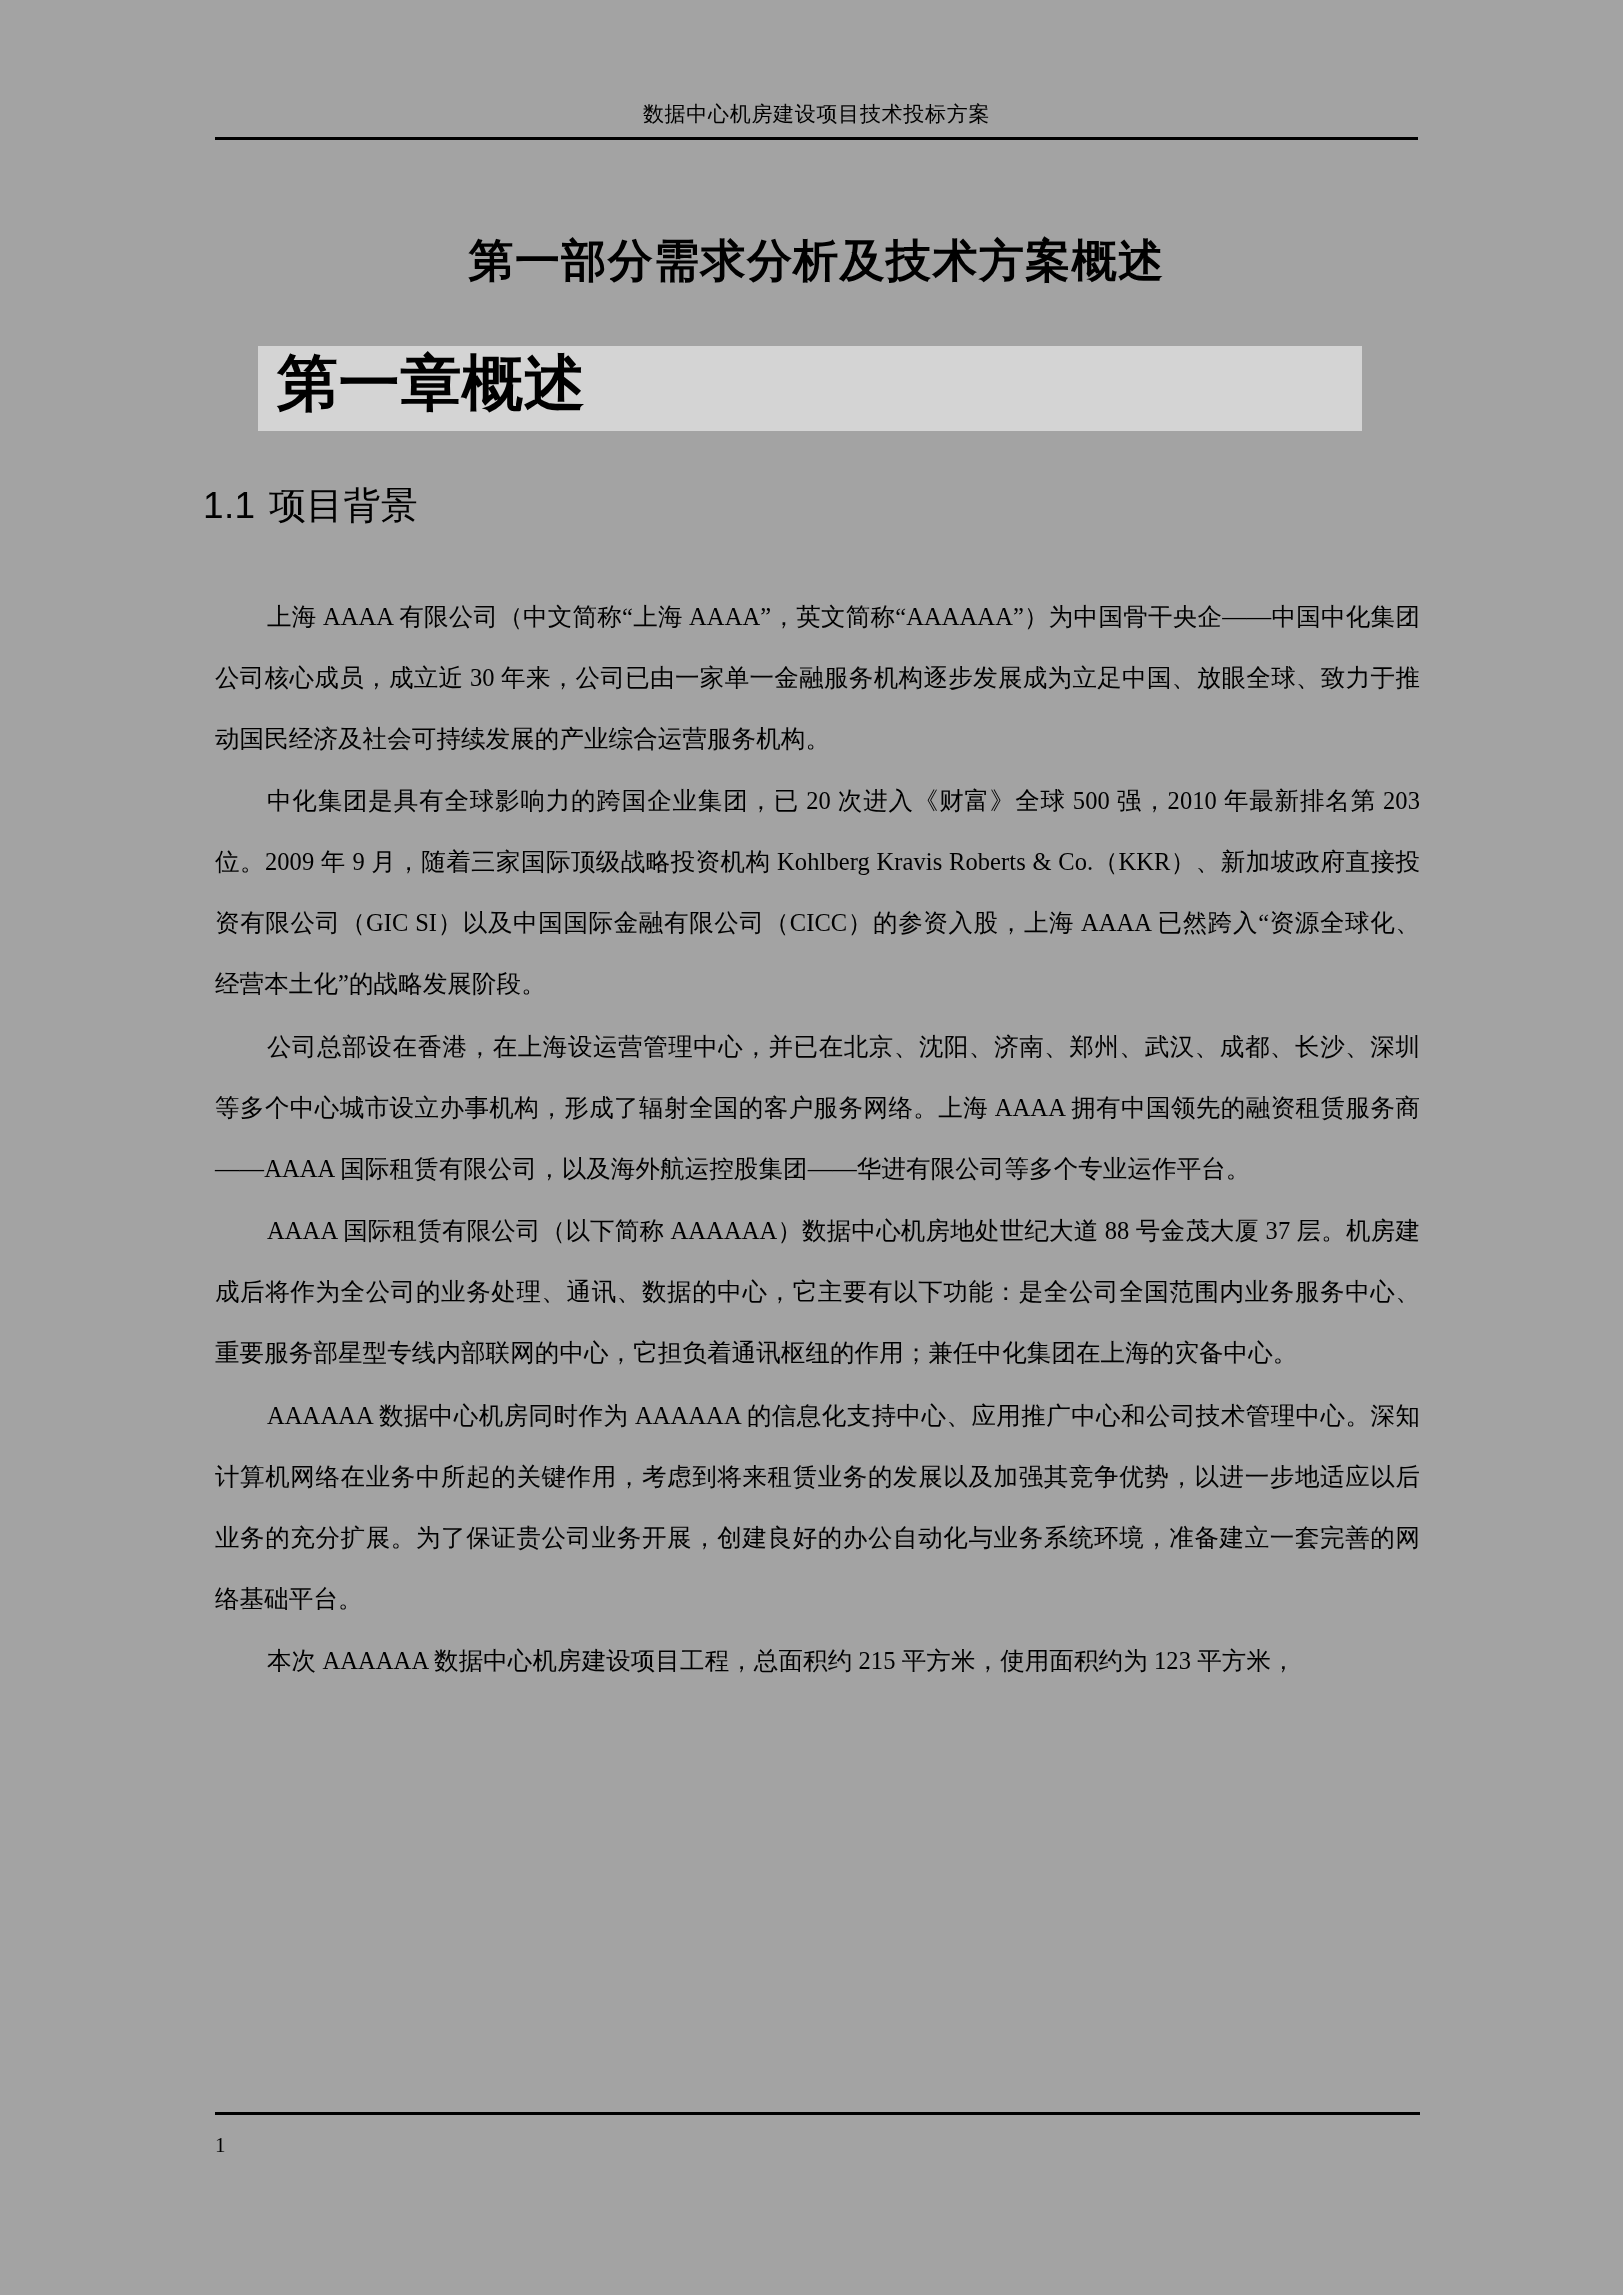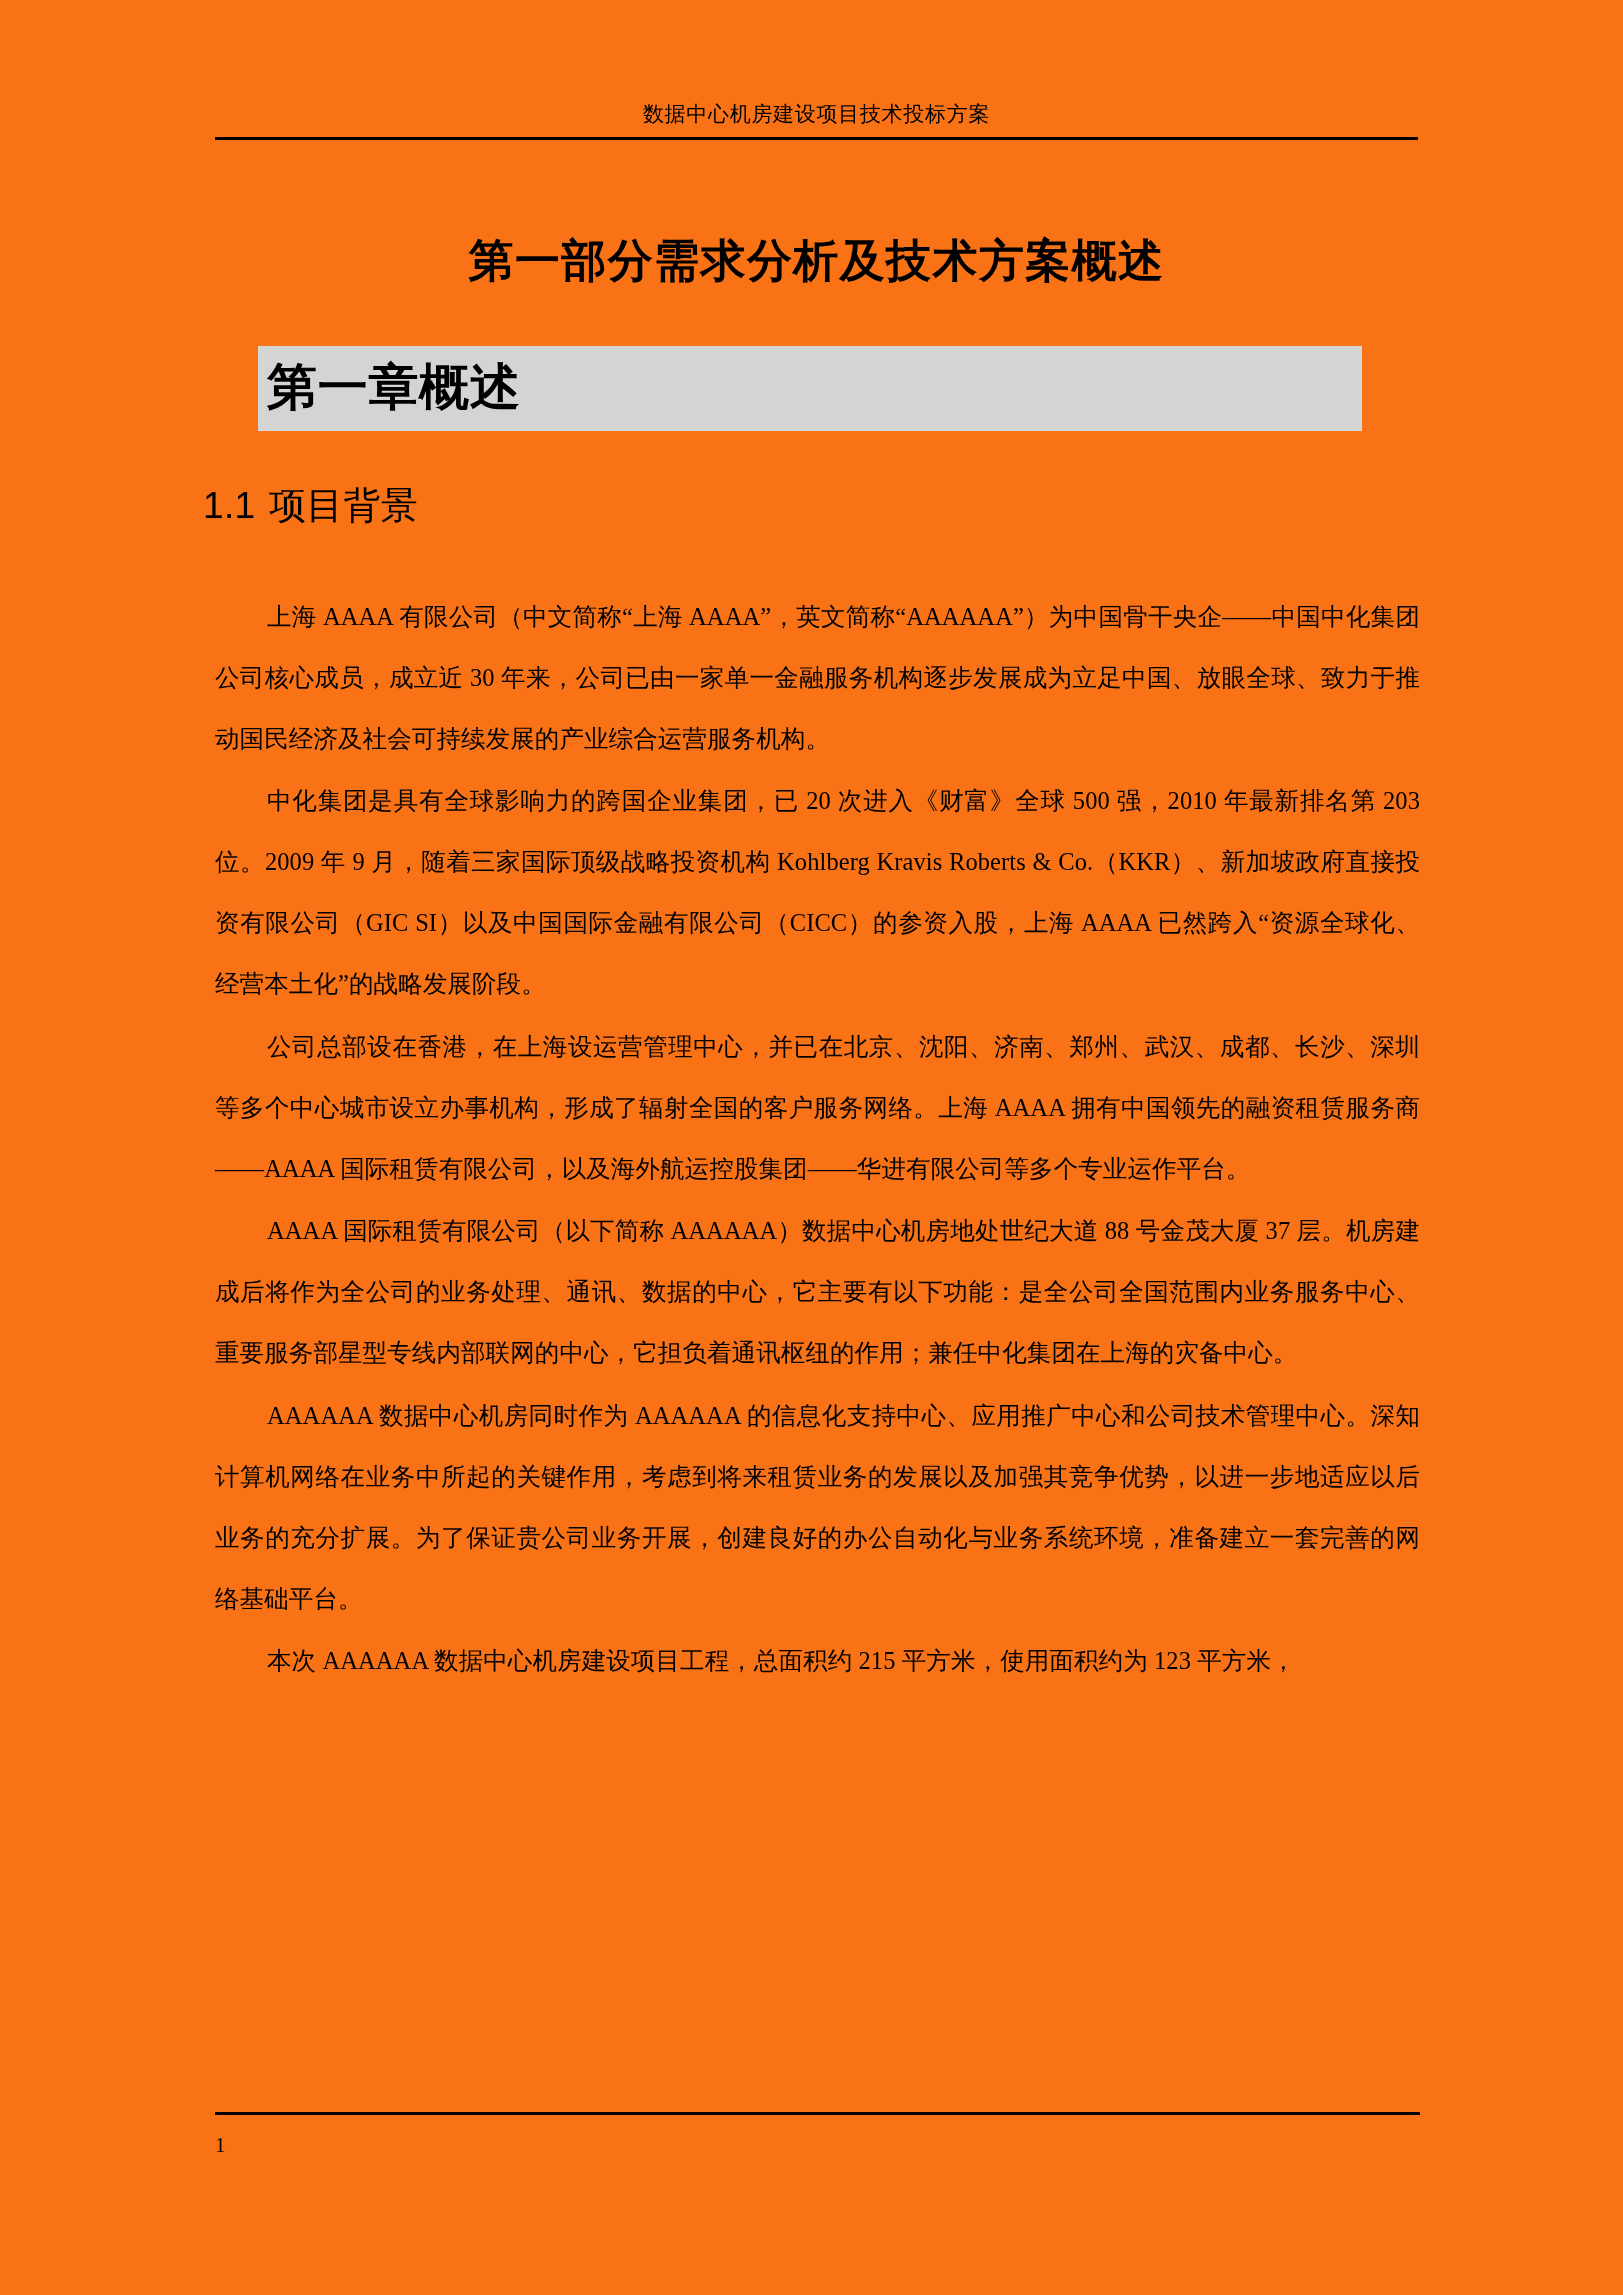--- a/index.html
+++ b/index.html
@@ -13,21 +13,21 @@
     font-family: "Liberation Serif", "DejaVu Serif", serif;
     color: #000000;
     -webkit-font-smoothing: antialiased;
   }
 
   .page {
     position: relative;
     width: 1623px;
     height: 2295px;
     box-sizing: border-box;
-    background: #f97316;
+    background: #a3a3a3;
     overflow: hidden;
   }
 
   
   .header-area {
     position: absolute;
     top: 102px;
     left: 215px;
     width: 1203px;
   }
@@ -64,26 +64,26 @@
     position: absolute;
     top: 346px;
     left: 258px;
     width: 1104px;
     height: 85px;
     background: #d4d4d4;
     display: flex;
     align-items: center;
   }
   .chapter-band-text {
-    font-family: Liberation Sans, sans-serif;
-    font-size: 50px;
+    font-family: Liberation Mono, monospace;
+    font-size: 61px;
     font-weight: bold;
     letter-spacing: 0.7px;
     line-height: 1;
-    padding-left: 9px;
+    padding-left: 19px;
     margin-top: -2.7px;
   }
 
   
   .section-heading {
     position: absolute;
     top: 484px;
     left: 203px;
     font-family: "Liberation Sans", "DejaVu Sans", sans-serif;
     font-size: 37px;

